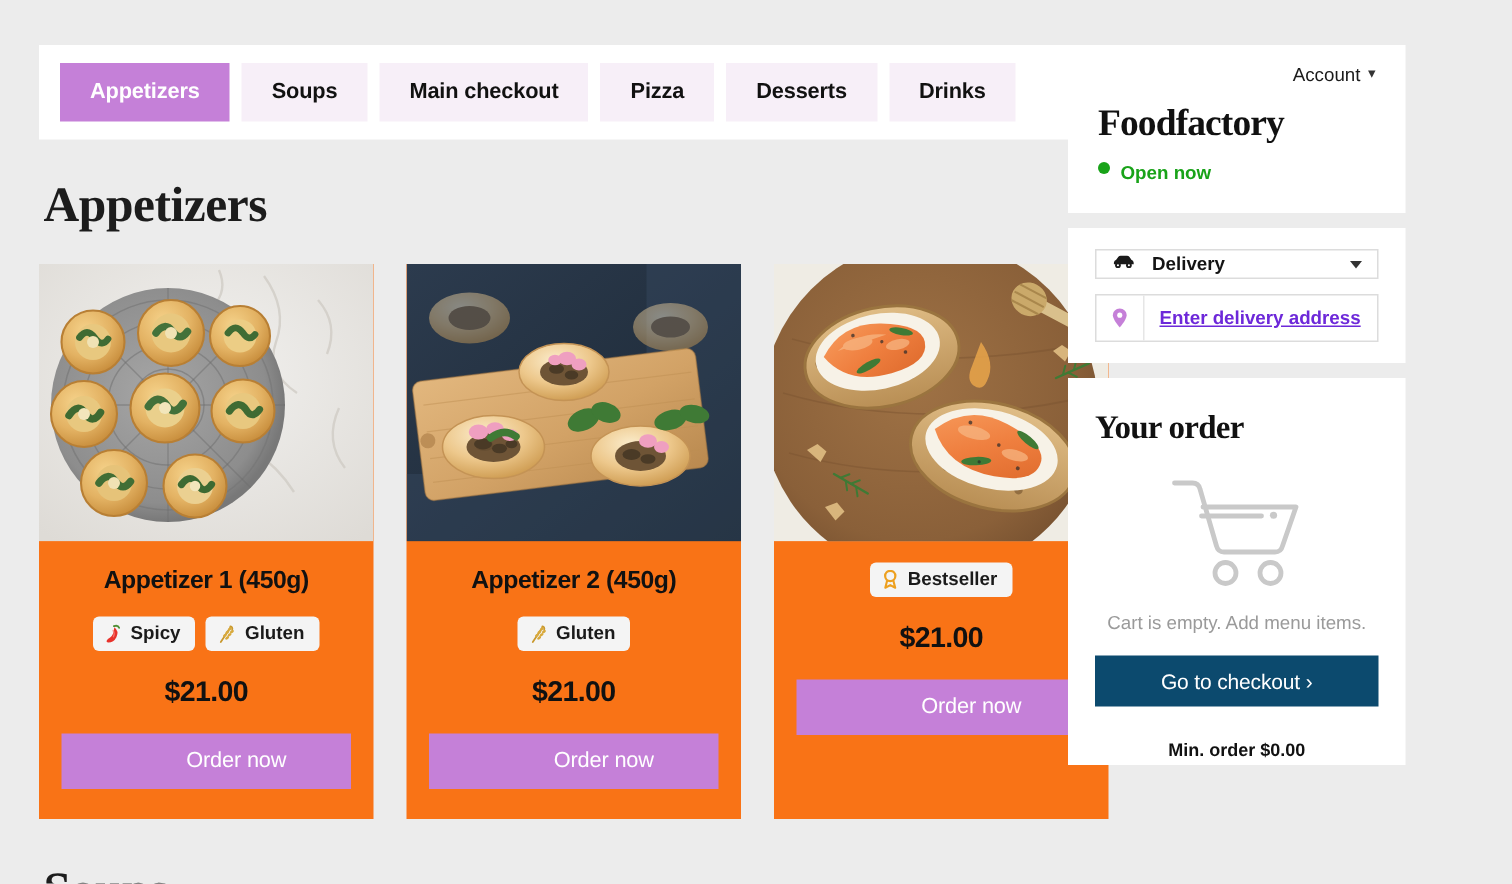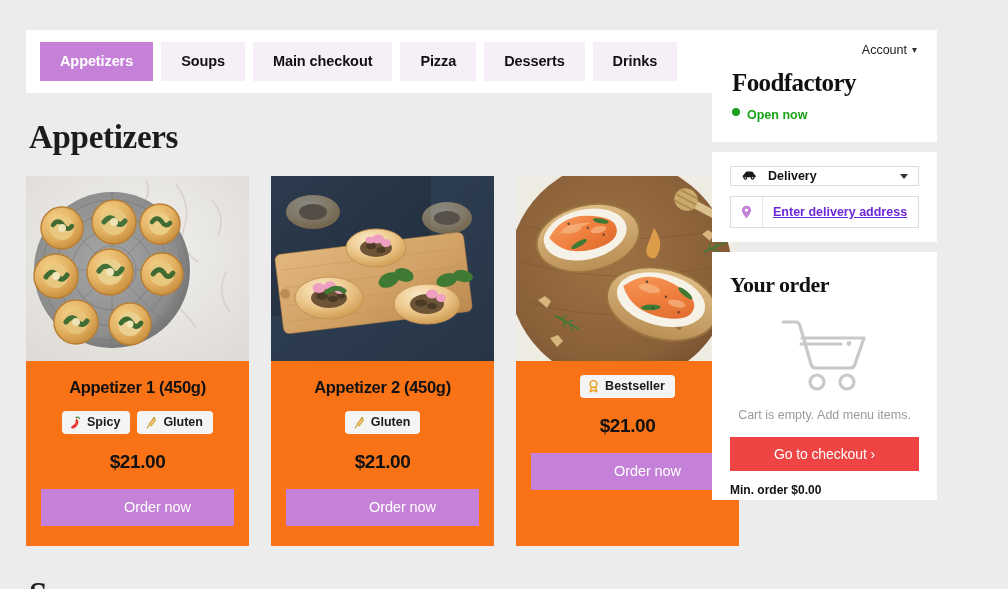--- a/index.html
+++ b/index.html
@@ -199,34 +199,35 @@
   }
   .cart-wrap { display: flex; justify-content: center; margin-top: 18px; }
   .cart-msg {
     text-align: center;
     font-size: 12.5px;
     color: #9a9a9a;
     margin-top: 16px;
   }
   .checkout-btn {
     width: 100%; height: 34px;
-    background: #ef4444;
+    background: #0c4a6e;
     color: #ffffff;
     font-size: 14px;
     border: none;
     cursor: pointer;
     margin-top: 15px;
     font-family: "Liberation Sans", sans-serif;
     letter-spacing: -0.1px;
   }
   .min-order {
+    text-align: center;
     font-size: 12px;
     font-weight: 600;
     color: #111111;
-    margin-top: 12px;
+    margin-top: 22px;
   }
 </style>
 </head>
 <body>
 
 <div class="page">
 
   <div class="main-col">
 
     <div class="tabs-bar">

